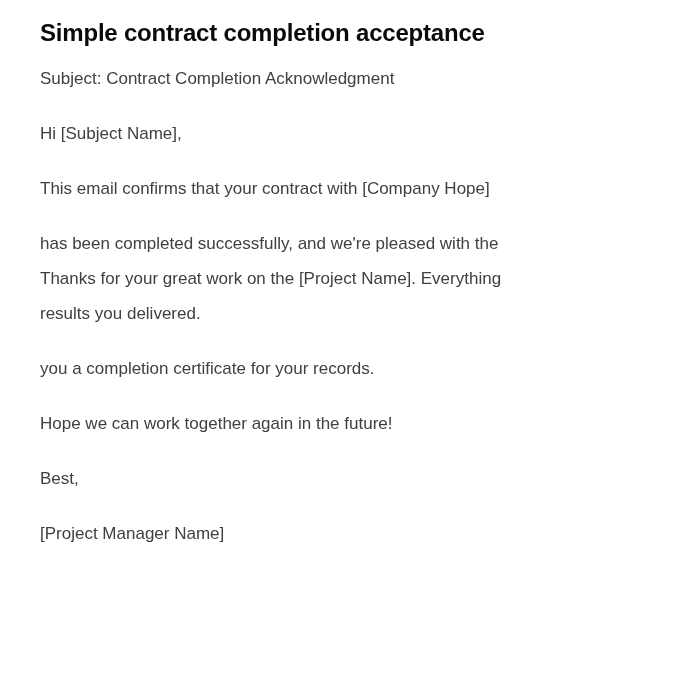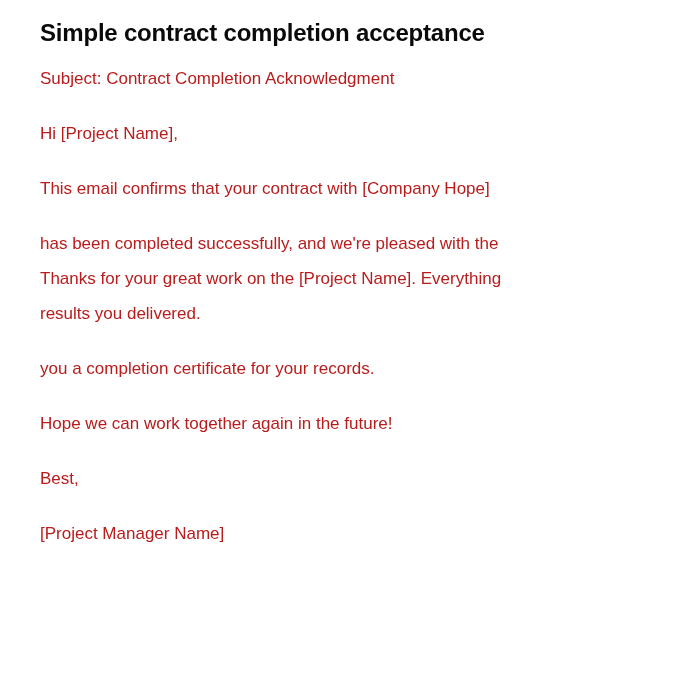--- a/index.html
+++ b/index.html
@@ -23,39 +23,39 @@
     line-height: 29px;
     font-weight: 700;
     color: #0a0a0a;
     letter-spacing: -0.2px;
   }
   .doc p {
     margin: 0 0 20px 0;
     font-size: 17px;
     line-height: 35px;
     font-weight: 400;
-    color: #b91c1c;
+    color: #404040;
   }
   .doc p .line {
     display: block;
     white-space: nowrap;
   }
 </style>
 </head>
 <body>
 
 <div class="doc">
   <h1>Simple contract completion acceptance</h1>
 
   <p>
     <span class="line">Subject: Contract Completion Acknowledgment</span>
   </p>
 
   <p>
-    <span class="line">Hi [Project Name],</span>
+    <span class="line">Hi [Subject Name],</span>
   </p>
 
   <p>
     <span class="line">This email confirms that your contract with [Company Hope]</span>
   </p>
 
   <p>
     <span class="line">has been completed successfully, and we're pleased with the</span>
     <span class="line">Thanks for your great work on the [Project Name]. Everything</span>
     <span class="line">results you delivered.</span>

